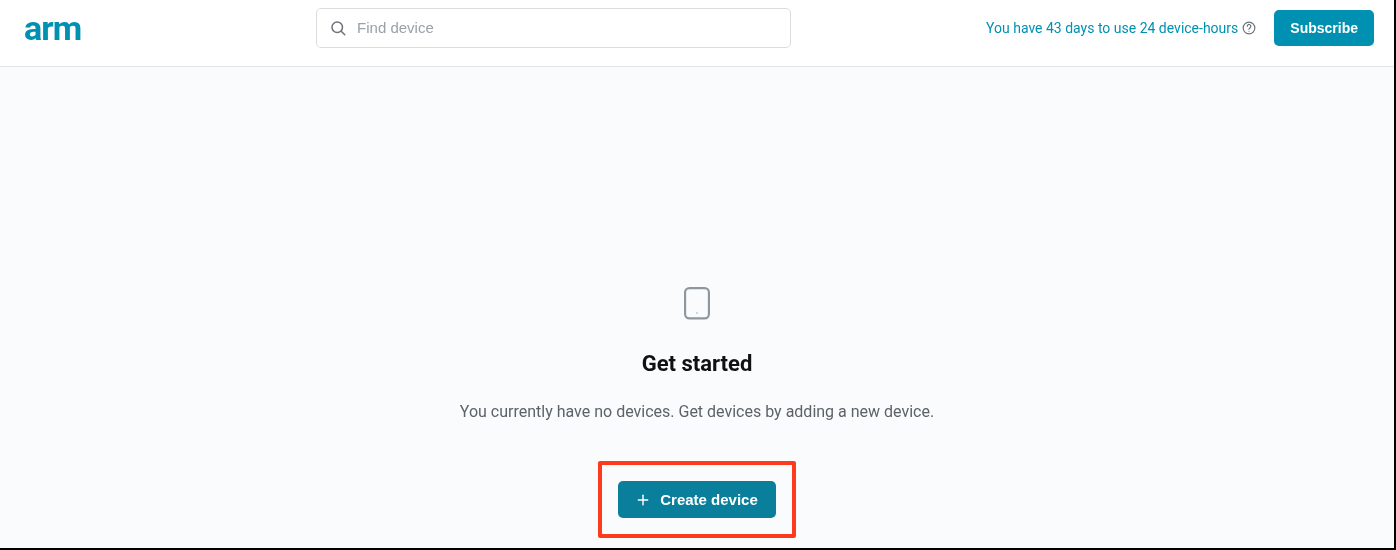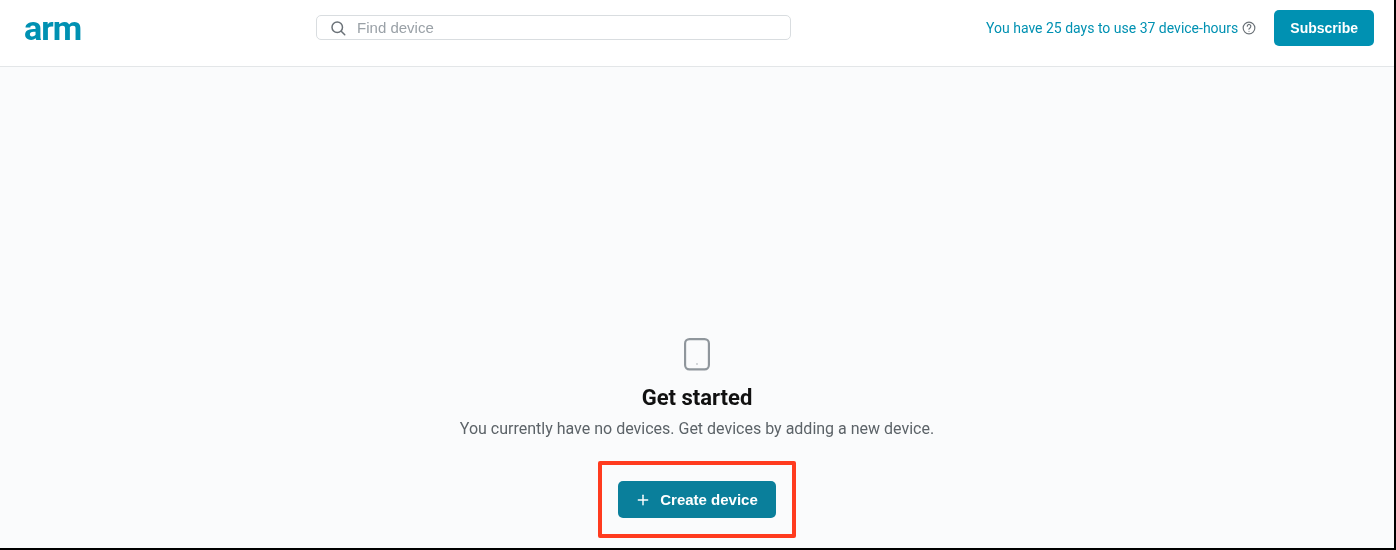--- a/index.html
+++ b/index.html
@@ -39,21 +39,21 @@
     line-height: 1;
   }
 
   .search-wrap {
     flex: 1 1 auto;
     display: flex;
     justify-content: center;
   }
   .search {
     width: 475px;
-    height: 25px;
+    height: 40px;
     border: 1px solid #d9dde0;
     border-radius: 5px;
     display: flex;
     align-items: center;
     padding: 0 12px;
     background: #fff;
   }
   .search-icon {
     width: 18px; height: 18px;
     flex: 0 0 auto;
@@ -110,21 +110,21 @@
     display: flex;
     align-items: flex-end;
     justify-content: center;
     padding-bottom: 10px;
   }
   .empty-state {
     display: flex;
     flex-direction: column;
     align-items: center;
     text-align: center;
-    gap: 7px;
+    gap: 24px;
   }
   .device-icon {
     width: 26px; height: 32px;
     color: #8f969c;
   }
   .title {
     font-size: 22px;
     font-weight: 700;
     color: #111;
     margin-top: 8px;
@@ -174,21 +174,21 @@
             <circle cx="11" cy="11" r="7"></circle>
             <line x1="21" y1="21" x2="16.65" y2="16.65"></line>
           </svg>
       </span>
       <input type="text" placeholder="Find device" style="">
     </div>
   </div>
 
   <div class="header-right">
     <a class="trial-text">
-      <span>You have 25 days to use 37 device-hours</span>
+      <span>You have 43 days to use 24 device-hours</span>
       <span class="help-icon">
         <svg viewBox="0 0 24 24" fill="none" stroke="currentColor" stroke-width="2" stroke-linecap="round" stroke-linejoin="round">
             <circle cx="12" cy="12" r="10"></circle>
             <path d="M9.1 9a3 3 0 1 1 5.8 1c0 2-3 2.5-3 4"></path>
             <line x1="12" y1="17.5" x2="12" y2="17.5"></line>
           </svg>
       </span>
     </a>
     <button class="subscribe-btn">Subscribe</button>
   </div>

